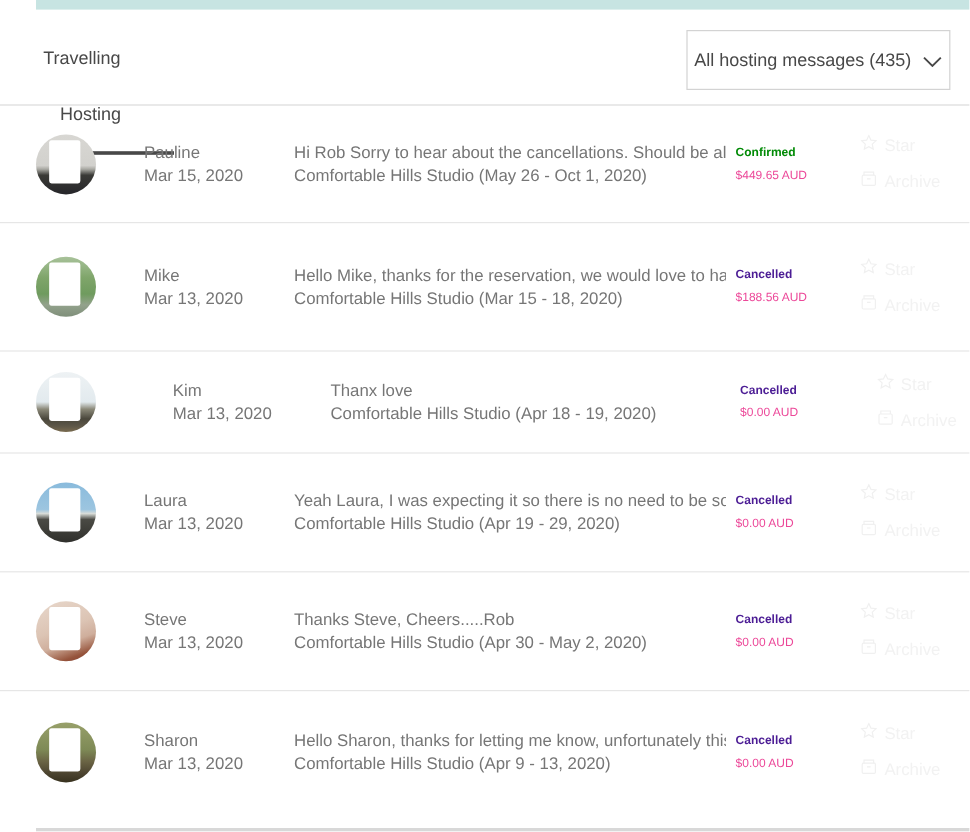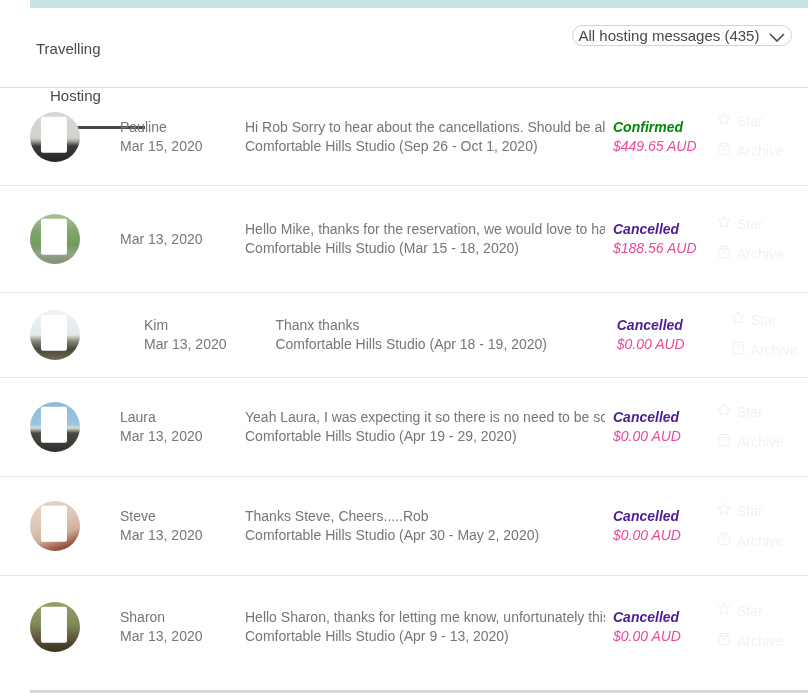--- a/index.html
+++ b/index.html
@@ -12,22 +12,22 @@
   
   .topbar { position:absolute; left:30px; right:0; top:0; height:8px; background:#c7e4e2; }
 
   
   .header { position:absolute; left:0; right:0; top:8px; height:80px; border-bottom:1px solid #dbdbdb; }
   .tabs { position:absolute; left:36px; top:24px; display:flex;flex-direction:column; }
   .tab { font-size:15px; color:#484848; padding:8px 14px 22px 14px; cursor:pointer; }
   .tab:first-child { padding-left:0; margin-right:31px; }
   .tab.active { border-bottom:3px solid #484848; }
   .dropdown {
-    position:absolute; right:16px; top:17px; width:220px; height:21px;
-    border:1px solid #d3d3d3; border-radius:16px; background:#fff;
+    position:absolute; right:16px; top:17px; width:220px; height:50px;
+    border:1px solid #d3d3d3; border-radius:0; background:#fff;
     display:flex; align-items:center; justify-content:center; gap:10px;
     font-size:15px; color:#484848; cursor:pointer;
   }
   .chev { display:inline-block; margin-top:2px; }
 
   
   .list { position:absolute; left:0; right:0; top:88px; }
   .row { position:relative; display:flex; align-items:center; padding-left:30px; border-bottom:1px solid #e6e6e6; }
   .row:nth-of-type(1){ height:98px; }
   .row:nth-of-type(2){ height:107px; }
@@ -44,21 +44,21 @@
   .av-0{ background:linear-gradient(180deg,#d8d7d3 0%,#d2d1cd 52%,#a8a8a2 58%,#3a3a36 68%,#26262a 100%); }
   .av-1{ background:linear-gradient(180deg,#a8c29a 0%,#7fa56a 35%,#6f9b5e 62%,#93a28c 80%,#7f8f7a 100%); }
   .av-2{ background:linear-gradient(180deg,#eef2f4 0%,#e2eaee 50%,#8a8878 62%,#4a473c 78%,#5d5748 90%,#7a6c50 100%); }
   .av-3{ background:linear-gradient(180deg,#8abbdc 0%,#9cc5e0 45%,#d8dcd8 52%,#4a4a44 62%,#30302c 100%); }
   .av-4{ background:linear-gradient(160deg,#e8d8cc 0%,#dcc4b4 45%,#cfae9c 65%,#96543c 85%,#7c3a2e 100%); }
   .av-5{ background:linear-gradient(180deg,#98a06a 0%,#7e8a56 45%,#6a6444 65%,#4c4430 85%,#38321f 100%); }
 
   .col-who { width:125px; margin-left:40px; font-size:14px; line-height:19px; color:#767676; }
   .col-msg { width:360px; font-size:14px; line-height:19px; color:#767676; }
   .col-msg .preview, .col-msg .listing { white-space:nowrap; overflow:hidden; }
-  .col-status { width:100px; margin-left:8px; font-size:14px; line-height:19px;font-style:italic; }
+  .col-status { width:100px; margin-left:8px; font-size:10px; line-height:19px; }
   .status-label { font-weight:bold; color:#252525; }
   .status-label.confirmed { color:#008a05; }
   .status-label.cancelled { color:#4c1d95; }
   .amount { color:#ec4899; }
 
   .col-actions { width:90px; margin-left:4px; font-size:14px; line-height:19px; color:#f2f2f2; }
   .action { display:flex; align-items:center; gap:6px; cursor:pointer; }
   .action + .action { margin-top:11px; }
   .action svg { stroke:#f0f0f0; fill:none; }
 
@@ -90,21 +90,21 @@
   <div class="row">
     <div class="avatar av-0">
         <div class="mask"></div>
       </div>
     <div class="col-who">
       <div>Pauline</div>
       <div>Mar 15, 2020</div>
     </div>
     <div class="col-msg">
       <div class="preview">Hi Rob Sorry to hear about the cancellations. Should be all g...</div>
-      <div class="listing">Comfortable Hills Studio (Sep 26 - Oct 1, 2020)</div>
+      <div class="listing">Comfortable Hills Studio (May 26 - Oct 1, 2020)</div>
     </div>
     <div class="col-status">
       <div class="status-label confirmed">Confirmed</div>
       <div class="amount">$449.65 AUD</div>
     </div>
     <div class="col-actions">
       <div class="action">
         <span><svg width="14" height="14" viewBox="0 0 14 14">
               <path d="M7 1l1.8 3.8 4.2.5-3.1 2.8.8 4.1L7 10.2 3.3 12.2l.8-4.1L1 5.3l4.2-.5z" stroke-width="1"></path>
             </svg></span>
@@ -118,20 +118,21 @@
         <span>Archive</span>
       </div>
     </div>
   </div>
 
   <div class="row">
     <div class="avatar av-1">
         <div class="mask"></div>
       </div>
     <div class="col-who">
+      <div>Mike</div>
       <div>Mar 13, 2020</div>
     </div>
     <div class="col-msg">
       <div class="preview">Hello Mike, thanks for the reservation, we would love to hav...</div>
       <div class="listing">Comfortable Hills Studio (Mar 15 - 18, 2020)</div>
     </div>
     <div class="col-status">
       <div class="status-label cancelled">Cancelled</div>
       <div class="amount">$188.56 AUD</div>
     </div>
@@ -154,21 +155,21 @@
 
   <div class="row">
     <div class="avatar av-2">
         <div class="mask"></div>
       </div>
     <div class="col-who">
       <div>Kim</div>
       <div>Mar 13, 2020</div>
     </div>
     <div class="col-msg">
-      <div class="preview">Thanx thanks</div>
+      <div class="preview">Thanx love</div>
       <div class="listing">Comfortable Hills Studio (Apr 18 - 19, 2020)</div>
     </div>
     <div class="col-status">
       <div class="status-label cancelled">Cancelled</div>
       <div class="amount">$0.00 AUD</div>
     </div>
     <div class="col-actions">
       <div class="action">
         <span><svg width="14" height="14" viewBox="0 0 14 14">
               <path d="M7 1l1.8 3.8 4.2.5-3.1 2.8.8 4.1L7 10.2 3.3 12.2l.8-4.1L1 5.3l4.2-.5z" stroke-width="1"></path>

